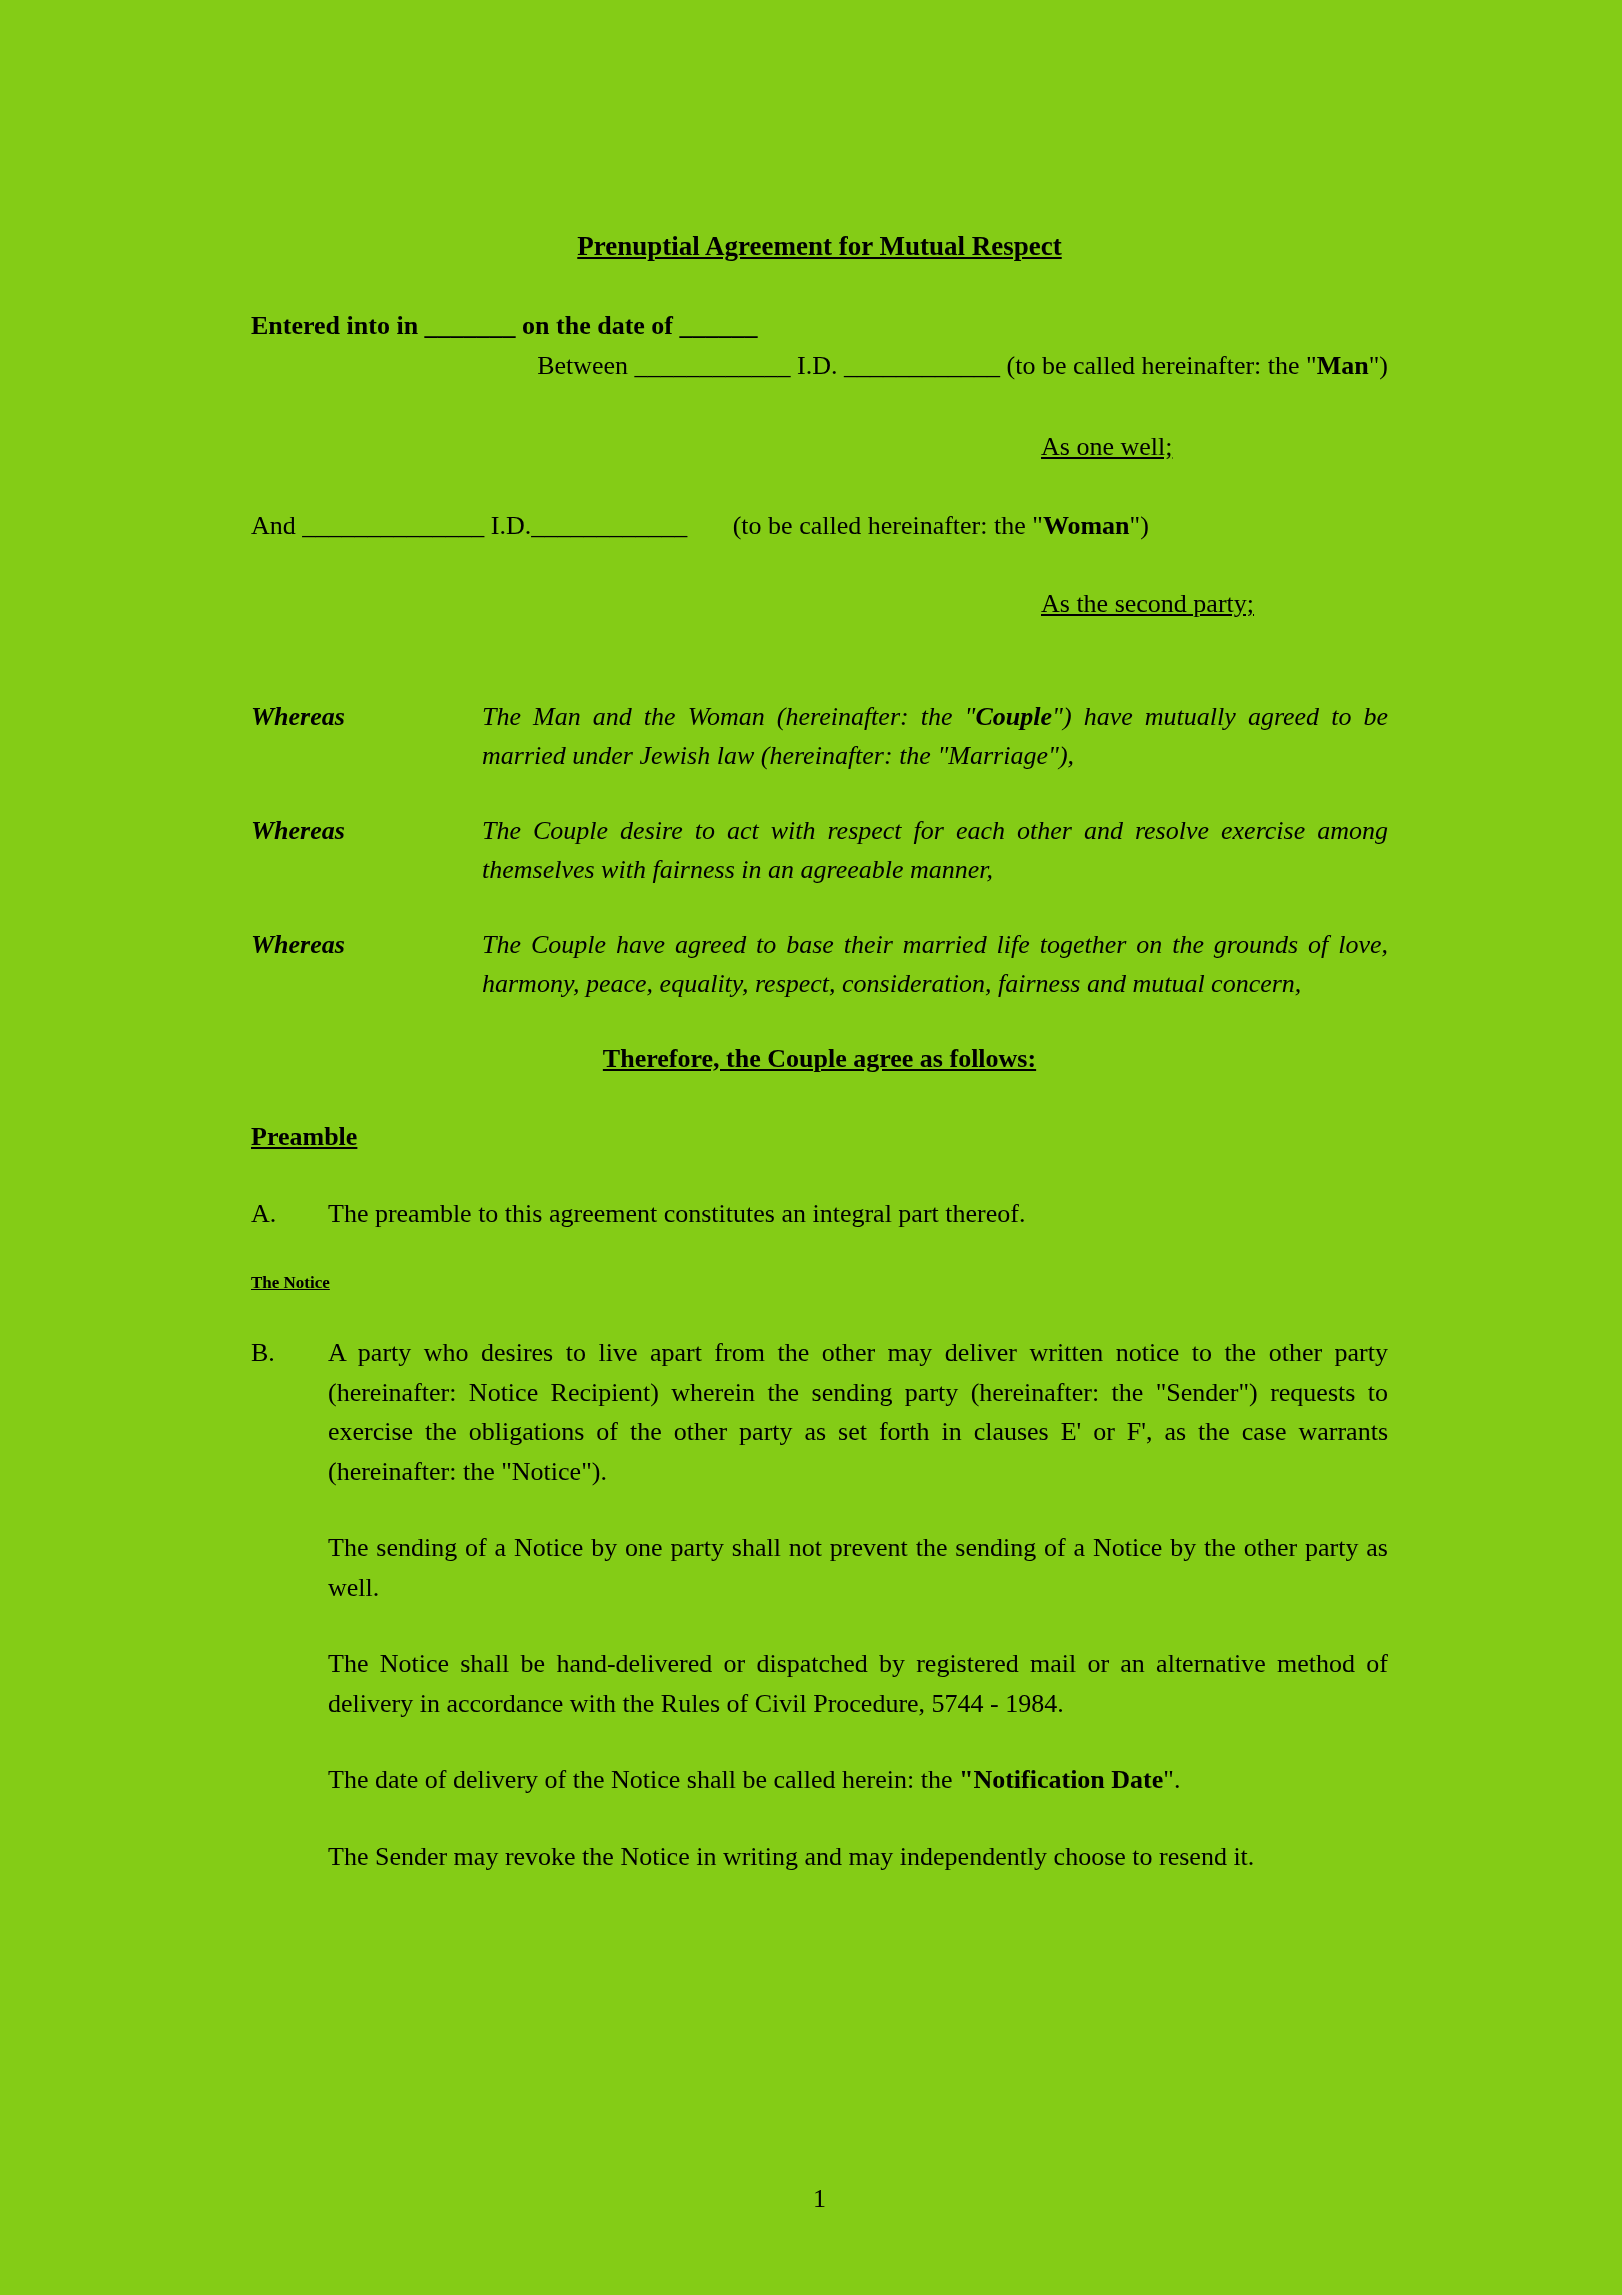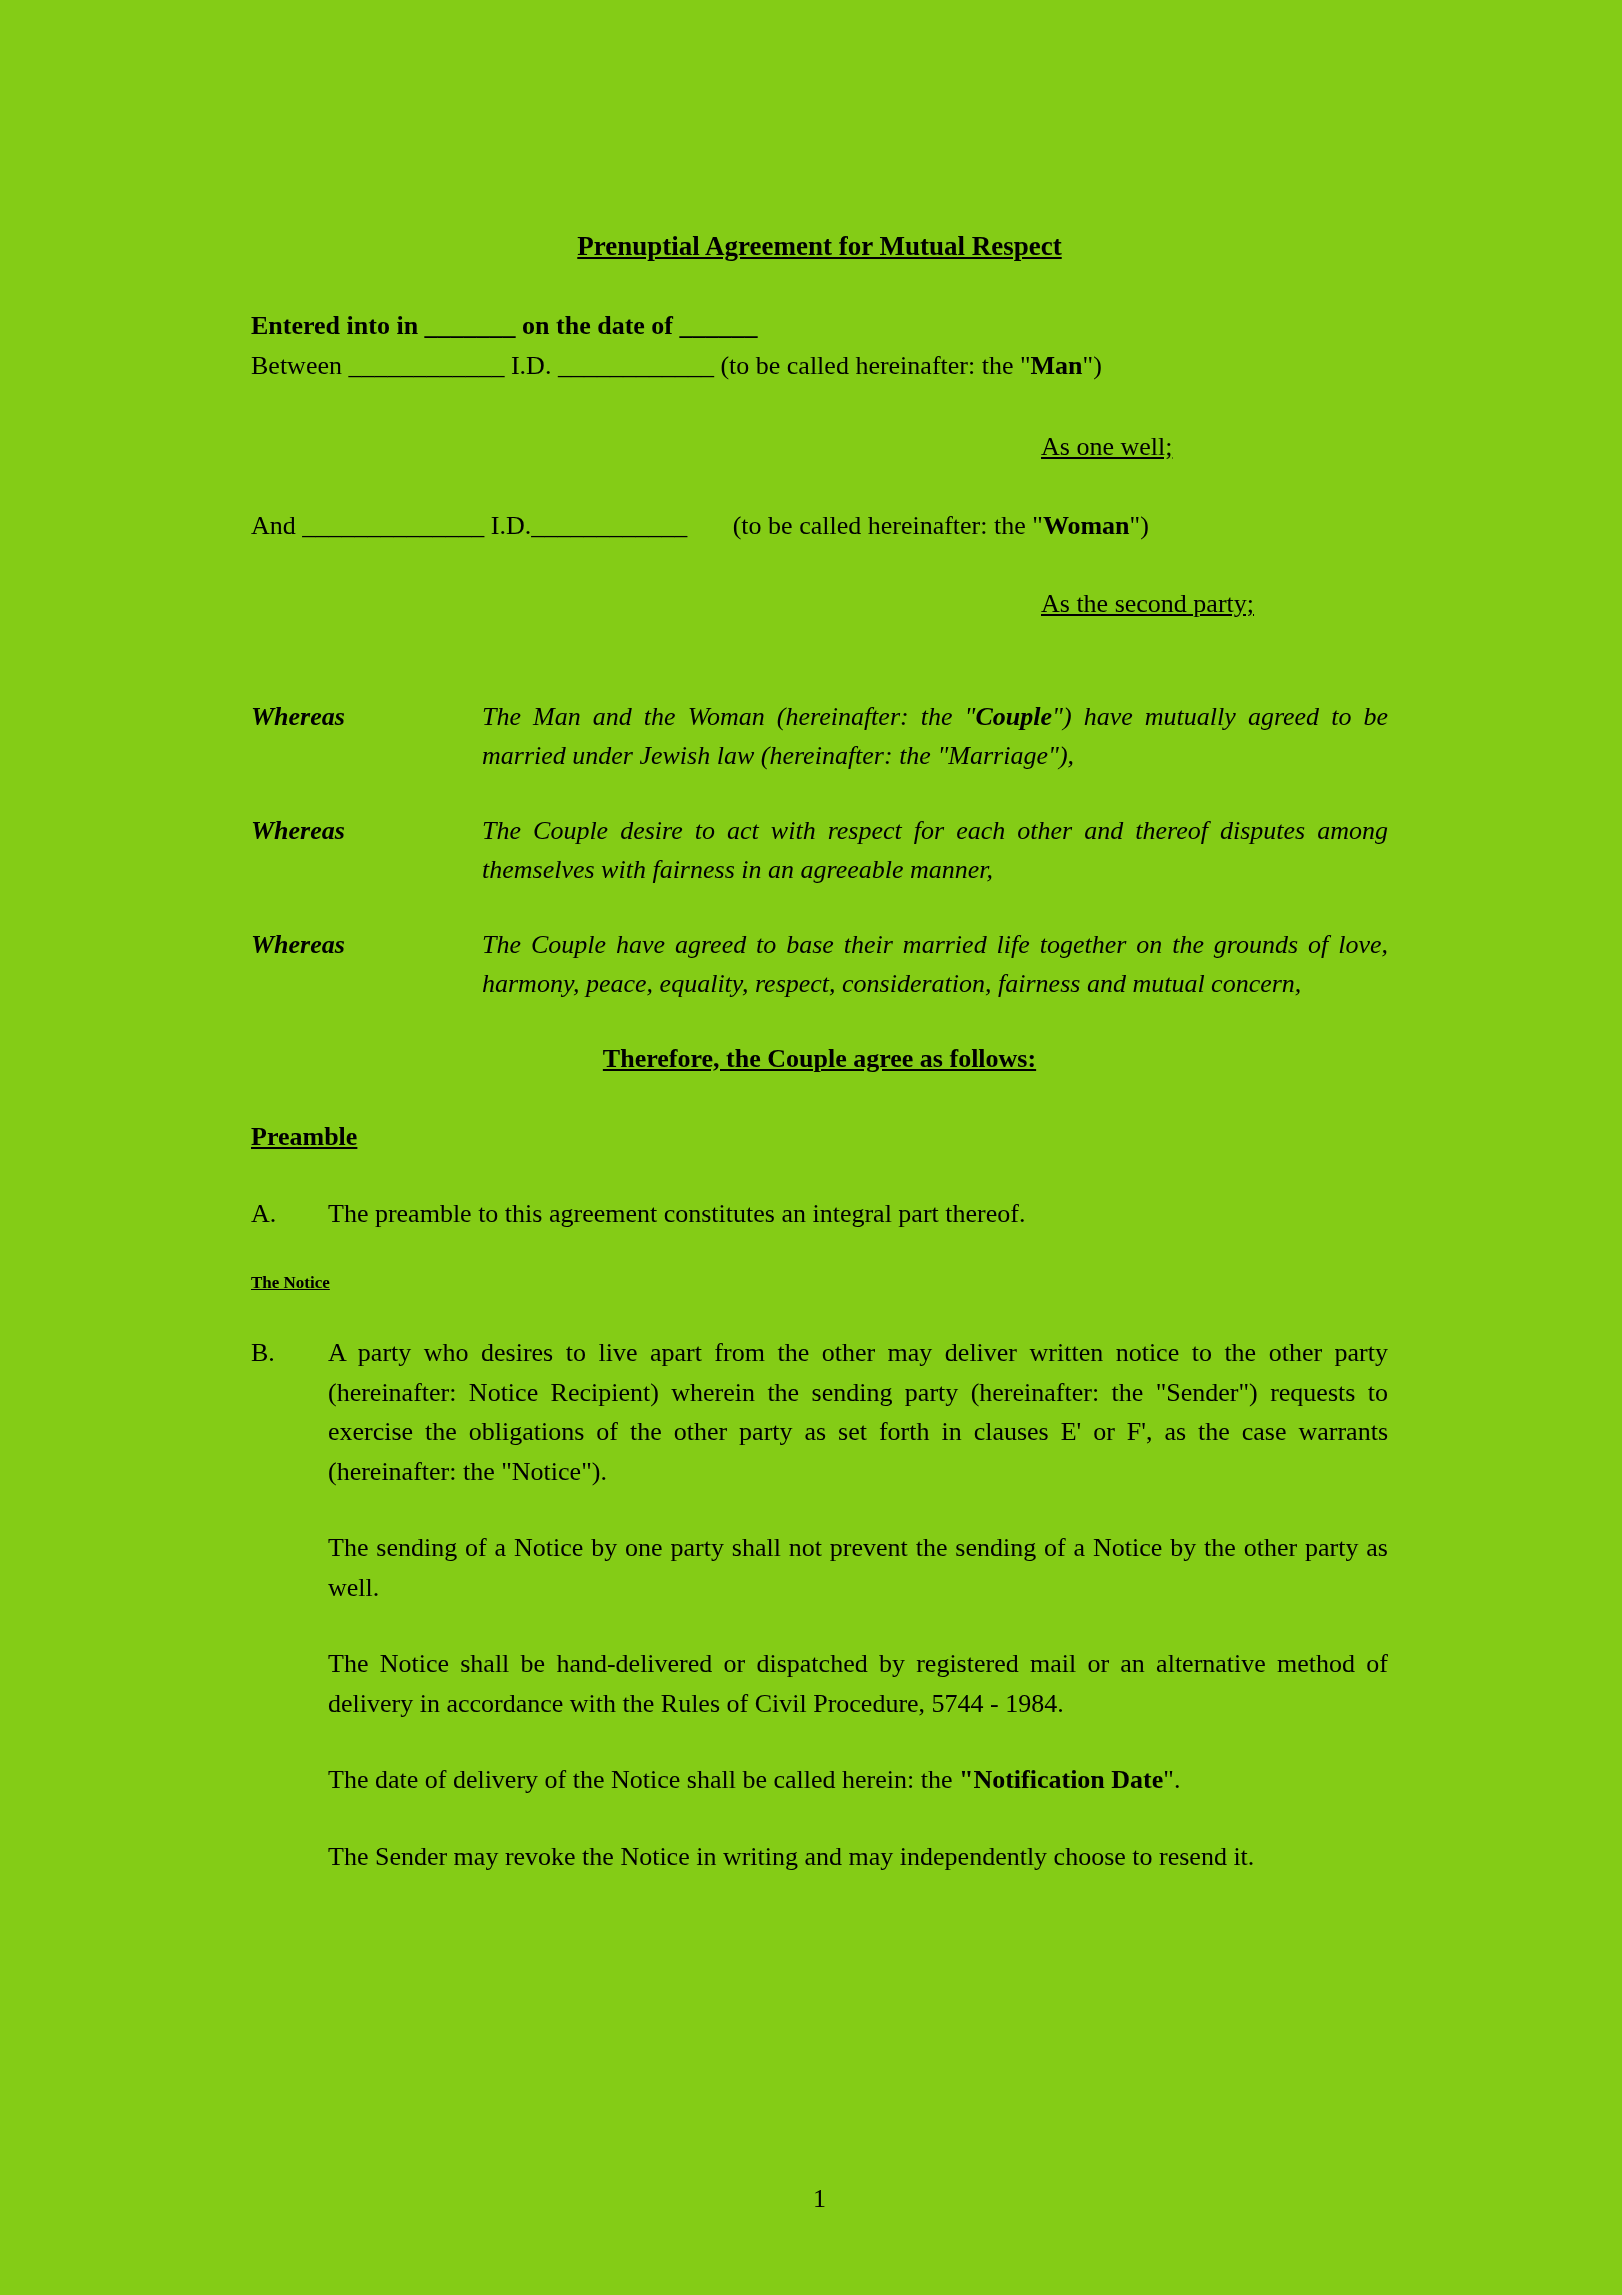--- a/index.html
+++ b/index.html
@@ -30,21 +30,21 @@
   .title {
     font-size: 27px;
     font-weight: bold;
     text-decoration: underline;
     text-align: center;
     margin-bottom: 39px;
   }
   .subtitle {
     font-weight: bold;
   }
-  .party-line { margin-bottom: 42px; }
+  .party-line { margin-bottom: 42px; text-align: right; }
   .party-line-2 { margin-bottom: 39px; }
   .tabline {
     padding-left: 790px;
     margin-bottom: 39px;
     white-space: nowrap;
   }
   .tabline.mb-lg { margin-bottom: 73px; }
 
   .hang {
     position: relative;
@@ -109,21 +109,21 @@
 
     <p class="party-line-2"><span>And ______________ I.D.____________&nbsp;&nbsp;&nbsp;&nbsp;&nbsp;&nbsp; (to be called hereinafter: the "</span><span class="bold">Woman</span><span>")</span></p>
 
     <p class="tabline mb-lg"><span class="u">As the second party;</span></p>
 
     <div class="hang justify">
       <span class="hang-label">Whereas</span><span>The Man and the Woman (hereinafter: the "</span><span class="bold">Couple</span><span>") have mutually agreed to be married under Jewish law (hereinafter: the "Marriage"),</span>
     </div>
 
     <div class="hang justify">
-      <span class="hang-label">Whereas</span><span>The Couple desire to act with respect for each other and thereof disputes among themselves with fairness in an agreeable manner,</span>
+      <span class="hang-label">Whereas</span><span>The Couple desire to act with respect for each other and resolve exercise among themselves with fairness in an agreeable manner,</span>
     </div>
 
     <div class="hang justify">
       <span class="hang-label">Whereas</span><span>The Couple have agreed to base their married life together on the grounds of love, harmony, peace, equality, respect, consideration, fairness and mutual concern,</span>
     </div>
 
     <p class="therefore">Therefore, the Couple agree as follows:</p>
 
     <h2 class="heading" style="font-size:26px;">Preamble</h2>
 

